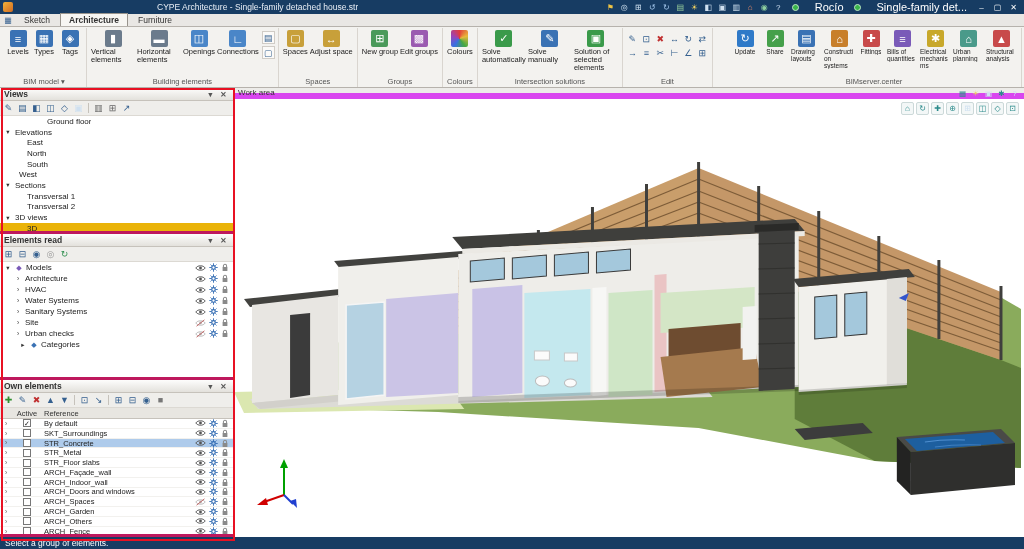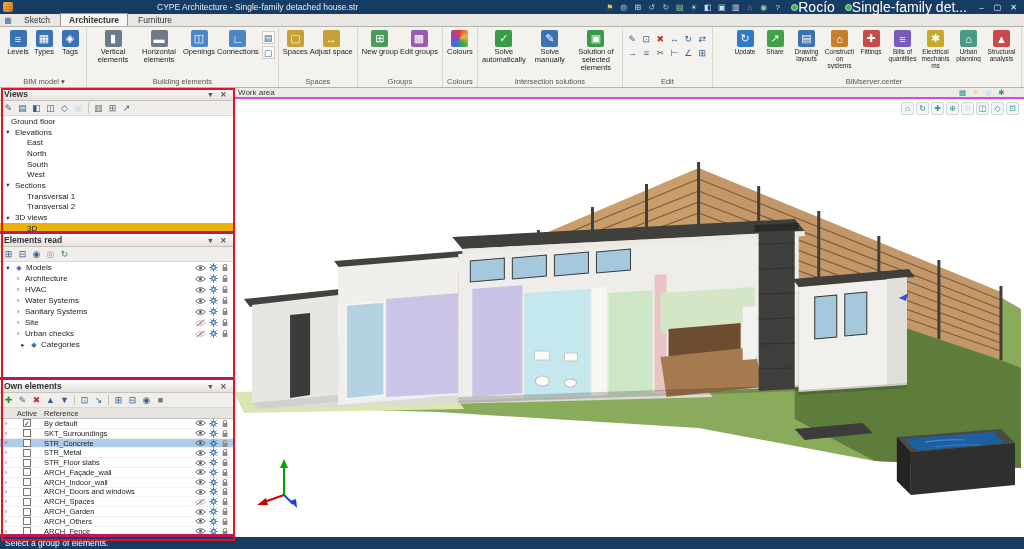--- a/index.html
+++ b/index.html
@@ -5,40 +5,40 @@
   *{box-sizing:border-box;margin:0;padding:0}
   html,body{width:1024px;height:549px;overflow:hidden}
   .app{position:relative;width:1024px;height:549px;background:#fff;font-family:"Liberation Sans",sans-serif;color:#222;overflow:hidden}
 
   
   .titlebar{height:14px;background:#173c63;display:flex;align-items:center;color:#fff;font-size:9px;padding:0 3px;gap:4px}
   .app-logo{width:10px;height:10px;border-radius:2px;background:linear-gradient(135deg,#f2b33a,#d06a22);flex:0 0 auto}
   .tb-title{white-space:nowrap;overflow:hidden;text-overflow:ellipsis;margin:0 auto 0 140px;font-size:8.5px;color:#e8eef6}
   .tb-icons{display:flex;gap:1px;align-items:center}
   .tbi{width:13px;height:12px;display:flex;align-items:center;justify-content:center;font-size:8px;border-radius:2px}
-  .chip{display:flex;align-items:center;gap:0;font-size:14px;padding:0 3px;white-space:nowrap}
+  .chip{display:flex;align-items:center;gap:16px;font-size:11px;padding:0 3px;white-space:nowrap}
   .chip-dot{width:7px;height:7px;border-radius:50%;background:#39b54a;border:1px solid #bfe8c6}
   .winbtns{display:flex;gap:1px}
   .winbtn{width:15px;height:12px;display:flex;align-items:center;justify-content:center;font-size:8px;color:#fff}
 
   
   .tabrow{height:13px;background:#e9e7e4;border-bottom:1px solid #b6b2ac;display:flex;align-items:flex-end;padding-left:2px;gap:1px}
   .menu-ic{width:12px;height:11px;display:flex;align-items:center;justify-content:center;font-size:8px;color:#35608f}
   .tab{font-size:8.5px;padding:1px 8px 1px;color:#333;border:1px solid transparent;border-bottom:none;cursor:default}
   .tab.active{background:#f7f6f3;border-color:#98948d;font-weight:bold}
 
   
   .ribbon{height:61px;background:#f3f2ef;border-bottom:1px solid #b6b2ac;display:flex;align-items:stretch;padding:1px 2px 0}
   .rgroup{position:relative;display:flex;align-items:flex-start;padding:1px 3px 11px;border-right:1px solid #d9d5cf}
   .rgroup.push{margin-left:auto}
   .rgroup-label{position:absolute;bottom:1px;left:0;right:0;text-align:center;font-size:7.5px;color:#555;white-space:nowrap}
   .rbtns{display:flex;align-items:flex-start}
   .rbtn{display:flex;flex-direction:column;align-items:center;min-width:26px;max-width:46px;padding:1px 1px;gap:1px;cursor:default}
   .rbtn .ricon{width:17px;height:17px;border-radius:2px;display:flex;align-items:center;justify-content:center;font-size:11px;color:#fff;flex:0 0 auto}
-  .rbtn .lbl{font-size:7.5px;line-height:8px;text-align:center;color:#222;max-height:24px;overflow:hidden;word-break:break-word}
+  .rbtn .lbl{font-size:7.5px;line-height:8px;text-align:left;color:#222;max-height:24px;overflow:hidden;word-break:break-word}
   .rgroup.compact .rbtn{min-width:30px;max-width:33px}
   .rgroup.compact .lbl{font-size:6.5px;line-height:7px;max-height:21px}
   .palette{background:conic-gradient(#e23b3b,#e8b93a,#43a843,#3a6fe2,#9a43b8,#e23b3b)!important}
   .edit-grid{display:grid;grid-template-columns:repeat(6,13px);grid-auto-rows:13px;gap:1px;margin-top:3px}
   .sicon{display:flex;align-items:center;justify-content:center;font-size:9px}
   .stackcol{display:flex;flex-direction:column;gap:2px;margin:2px 0 0 2px}
   .stackcol .sicon{width:13px;height:13px;border:1px solid #d0ccc6;background:#fbfaf8}
 
   
   .main{display:flex;height:449px}
@@ -73,21 +73,21 @@
   .orows{flex:1;background:#fff;overflow:hidden}
   .orow{display:flex;align-items:center;height:9.8px;font-size:7.5px;border-bottom:1px solid #f2f1ee;white-space:nowrap;cursor:default}
   .orow.sel{background:#aecbeb}
   .orow .chev{width:12px;flex:0 0 12px;text-align:center;font-size:6.5px;color:#555}
   .orow .cbc{width:30px;flex:0 0 30px;display:flex;justify-content:center}
   .cb{width:8px;height:8px;border:1px solid #777;background:#fff;font-size:7px;line-height:7px;text-align:center;color:#222}
   .orow .ref{flex:1;overflow:hidden;text-overflow:ellipsis;padding-left:2px}
 
   
   .work{flex:1;display:flex;flex-direction:column;background:#fff;min-width:0}
-  .wahead{height:11px;flex:0 0 11px;background:#edecE9;border-bottom:2px solid #d946ef;display:flex;align-items:flex-end;font-size:8px;color:#333;padding:0 4px;gap:8px}
+  .wahead{height:11px;flex:0 0 11px;background:#edecE9;border-bottom:6px solid #d946ef;display:flex;align-items:flex-start;font-size:8px;color:#333;padding:0 4px;gap:8px}
   .wahead .sp{flex:1}
   .wahead .tbi{width:11px;height:10px;font-size:7.5px}
   .viewport{position:relative;flex:1;background:#ffffff;overflow:hidden}
   .scene{position:absolute;inset:0;width:100%;height:100%}
   .vtools{position:absolute;top:3px;right:5px;display:flex;gap:2px}
   .vtool{width:13px;height:13px;background:#f3f7f7;border:1px solid #ccd9d9;border-radius:2px;display:flex;align-items:center;justify-content:center;font-size:8px;color:#2a8a8a}
   .axis{position:absolute;left:22px;bottom:26px}
 
   
   .statusbar{height:12px;background:#173c63;color:#fff;font-size:8.5px;display:flex;align-items:center;padding:0 5px}
@@ -310,41 +310,41 @@
             <span class="ptool" data-name="elevation-icon" style="color: rgb(53, 96, 143);">◧</span>
             <span class="ptool" data-name="section-view-icon" style="color: rgb(53, 96, 143);">◫</span>
             <span class="ptool" data-name="view-3d-icon" style="color: rgb(53, 96, 143);">◇</span>
             <span class="ptool" data-name="camera-icon" style="color: rgb(207, 224, 240);">▣</span>
             <span class="psep" data-name="toolbar-separator"></span>
             <span class="ptool" data-name="print-icon" style="color: rgb(102, 102, 102);">▥</span>
             <span class="ptool" data-name="layout-icon" style="color: rgb(102, 102, 102);">⊞</span>
             <span class="ptool" data-name="export-icon" style="color: rgb(53, 96, 143);">↗</span>
           </div>
         <div class="tree" id="views-tree" data-name="views-tree">
-            <div class="trow" data-name="view-tree-item" style="padding-left: 0;">
+            <div class="trow" data-name="view-tree-item" style="padding-left: 16px; margin-left: 20px;">
               <span class="texp" data-name="tree-spacer"></span>
               <span class="tlbl" data-name="view-label">Ground floor</span>
             </div>
             <div class="trow" data-name="view-tree-item" style="padding-left: 4px;">
               <span class="texp" data-name="expander-icon">▾</span>
               <span class="tlbl" data-name="view-label">Elevations</span>
             </div>
             <div class="trow" data-name="view-tree-item" style="padding-left: 16px;">
               <span class="texp" data-name="tree-spacer"></span>
               <span class="tlbl" data-name="view-label">East</span>
             </div>
             <div class="trow" data-name="view-tree-item" style="padding-left: 16px;">
               <span class="texp" data-name="tree-spacer"></span>
               <span class="tlbl" data-name="view-label">North</span>
             </div>
             <div class="trow" data-name="view-tree-item" style="padding-left: 16px;">
               <span class="texp" data-name="tree-spacer"></span>
               <span class="tlbl" data-name="view-label">South</span>
             </div>
-            <div class="trow" data-name="view-tree-item" style="padding-left: 16px;">
+            <div class="trow" data-name="view-tree-item" style="padding-left: 8px;">
               <span class="texp" data-name="tree-spacer"></span>
               <span class="tlbl" data-name="view-label">West</span>
             </div>
             <div class="trow" data-name="view-tree-item" style="padding-left: 4px;">
               <span class="texp" data-name="expander-icon">▾</span>
               <span class="tlbl" data-name="view-label">Sections</span>
             </div>
             <div class="trow" data-name="view-tree-item" style="padding-left: 16px;">
               <span class="texp" data-name="tree-spacer"></span>
               <span class="tlbl" data-name="view-label">Transversal 1</span>

